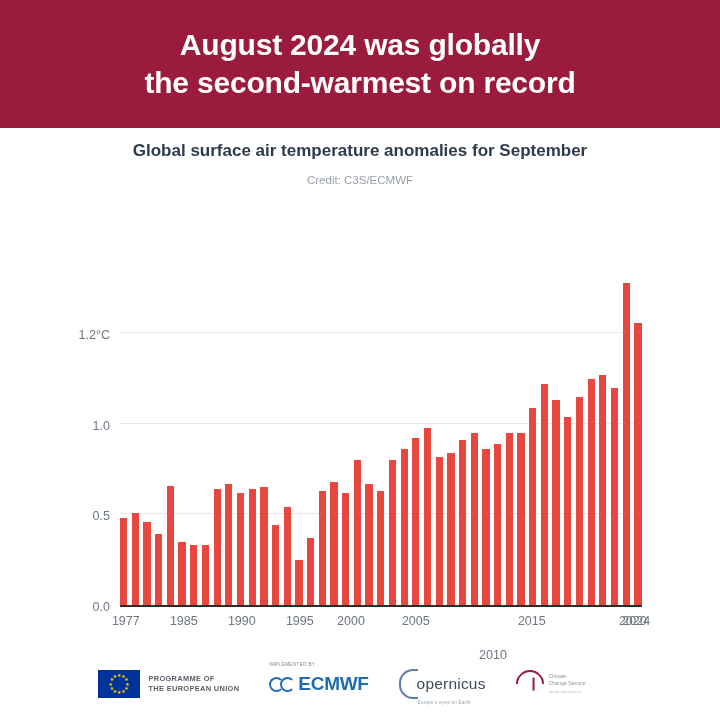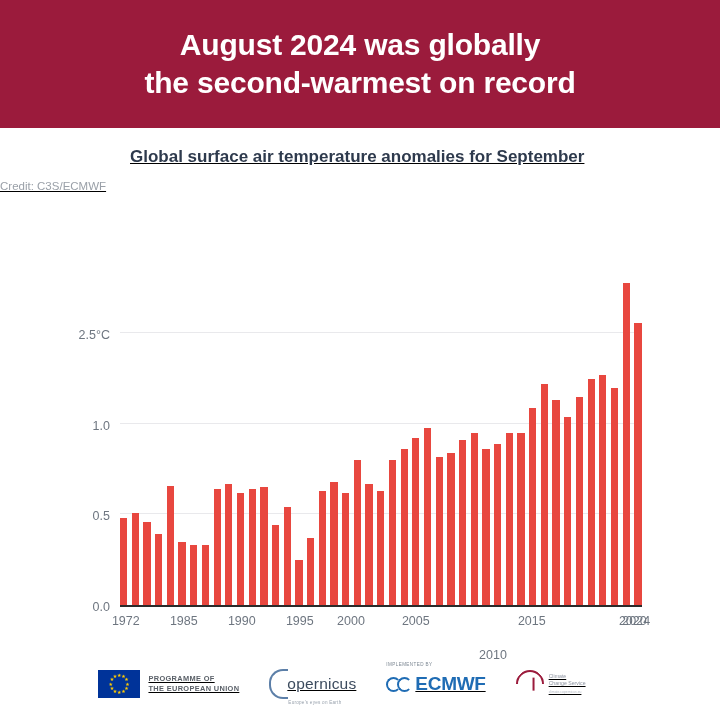--- a/index.html
+++ b/index.html
@@ -24,22 +24,22 @@
     font-size:30px;
     font-weight:bold;
     line-height:1.26;
     text-align:center;
     letter-spacing:-0.2px;
     white-space:nowrap;
   }
 
   
   #chart-header{
-    padding-top:18px;
-    text-decoration:underline;
+    padding-top:12px;
+    text-align:center;
   }
   #chart-title{
     color:#2E3A4D;
     font-size:17px;
     font-weight:bold;
     line-height:1.35;
     max-width:460px;
     margin:0 auto;
   }
   .subtitle-line{
@@ -101,21 +101,20 @@
 
   
   #footer{
     position:absolute;
     left:0;bottom:0;
     width:684px;height:72px;
     display:flex;
     align-items:center;
     justify-content:center;
     gap:30px;
-    text-decoration:underline;
   }
   .logo-block{display:flex;align-items:center;}
 
   .eu-flag{
     width:42px;height:28px;
     background:#003399;
     position:relative;
     flex:0 0 auto;
   }
   .eu-star{
@@ -236,21 +235,21 @@
   <div id="plot-inner">
     <div id="gridlines">
         <div class="gridline" style="bottom: 92.5405px;"></div>
         <div class="gridline" style="bottom: 183.081px;"></div>
         <div class="gridline" style="bottom: 273.622px;"></div>
       </div>
     <div id="ytick-labels">
         <div class="ytick-label" style="top: 337px;">0.0</div>
         <div class="ytick-label" style="top: 246.459px;">0.5</div>
         <div class="ytick-label" style="top: 155.919px;">1.0</div>
-        <div class="ytick-label" style="top: 65.3784px;">2.5°C</div>
+        <div class="ytick-label" style="top: 65.3784px;">1.2°C</div>
       </div>
     <div id="bars">
         <div class="bar" title="1980: 0.48°C" style="height: 86.9189px; background-color: rgb(232, 71, 63);"></div>
         <div class="bar" title="1981: 0.51°C" style="height: 92.3514px; background-color: rgb(232, 71, 63);"></div>
         <div class="bar" title="1982: 0.46°C" style="height: 83.2973px; background-color: rgb(232, 71, 63);"></div>
         <div class="bar" title="1983: 0.39°C" style="height: 70.6216px; background-color: rgb(232, 71, 63);"></div>
         <div class="bar" title="1984: 0.66°C" style="height: 119.514px; background-color: rgb(232, 71, 63);"></div>
         <div class="bar" title="1985: 0.35°C" style="height: 63.3784px; background-color: rgb(232, 71, 63);"></div>
         <div class="bar" title="1986: 0.33°C" style="height: 59.7568px; background-color: rgb(232, 71, 63);"></div>
         <div class="bar" title="1987: 0.33°C" style="height: 59.7568px; background-color: rgb(232, 71, 63);"></div>
@@ -287,21 +286,21 @@
         <div class="bar" title="2018: 1.04°C" style="height: 188.324px; background-color: rgb(232, 71, 63);"></div>
         <div class="bar" title="2019: 1.15°C" style="height: 208.243px; background-color: rgb(232, 71, 63);"></div>
         <div class="bar" title="2020: 1.25°C" style="height: 226.351px; background-color: rgb(232, 71, 63);"></div>
         <div class="bar" title="2021: 1.27°C" style="height: 229.973px; background-color: rgb(232, 71, 63);"></div>
         <div class="bar" title="2022: 1.2°C" style="height: 217.297px; background-color: rgb(232, 71, 63);"></div>
         <div class="bar" title="2023: 1.78°C" style="height: 322.324px; background-color: rgb(232, 71, 63);"></div>
         <div class="bar" title="2024: 1.56°C" style="height: 282.486px; background-color: rgb(232, 71, 63);"></div>
       </div>
     <div id="baseline"></div>
     <div id="xtick-labels">
-        <div class="xtick-label" style="left: 5.8px;">1972</div>
+        <div class="xtick-label" style="left: 5.8px;">1977</div>
         <div class="xtick-label" style="left: 63.8px;">1985</div>
         <div class="xtick-label" style="left: 121.8px;">1990</div>
         <div class="xtick-label" style="left: 179.8px;">1995</div>
         <div class="xtick-label" style="left: 231px; text-align: right;">2000</div>
         <div class="xtick-label" style="left: 295.8px;">2005</div>
         <div class="xtick-label" style="left: 373px; margin-top: 41px;">2010</div>
         <div class="xtick-label" style="left: 411.8px;">2015</div>
         <div class="xtick-label" style="left: 469.8px; margin-left: 43px;">2020</div>
         <div class="xtick-label" style="left: 516.2px;">2024</div>
       </div>
@@ -324,33 +323,33 @@
         <div class="eu-star" style="left: 10.1px; top: 11.5px;">★</div>
         <div class="eu-star" style="left: 11.2254px; top: 7.3px;">★</div>
         <div class="eu-star" style="left: 14.3px; top: 4.22539px;">★</div>
       </div>
     <div class="eu-text">
       <div>PROGRAMME OF</div>
       <div>THE EUROPEAN UNION</div>
     </div>
   </div>
 
-  <div class="logo-block" id="copernicus-logo">
-    <div class="cop-arc"></div>
-    <div class="cop-word">opernicus</div>
-    <div class="cop-tag">Europe's eyes on Earth</div>
-  </div>
-
   <div class="logo-block" id="ecmwf-logo">
     <div class="ecmwf-impl">IMPLEMENTED BY</div>
     <div class="ecmwf-mark">
       <div class="ecmwf-c"></div>
       <div class="ecmwf-c ecmwf-c2"></div>
     </div>
     <div class="ecmwf-word">ECMWF</div>
+  </div>
+
+  <div class="logo-block" id="copernicus-logo">
+    <div class="cop-arc"></div>
+    <div class="cop-word">opernicus</div>
+    <div class="cop-tag">Europe's eyes on Earth</div>
   </div>
 
   <div class="logo-block" id="c3s-logo">
     <div class="c3s-arc">
       <div class="c3s-stem"></div>
     </div>
     <div class="c3s-text">
       <div>Climate</div>
       <div>Change Service</div>
       <div class="c3s-sub">climate.copernicus.eu</div>

